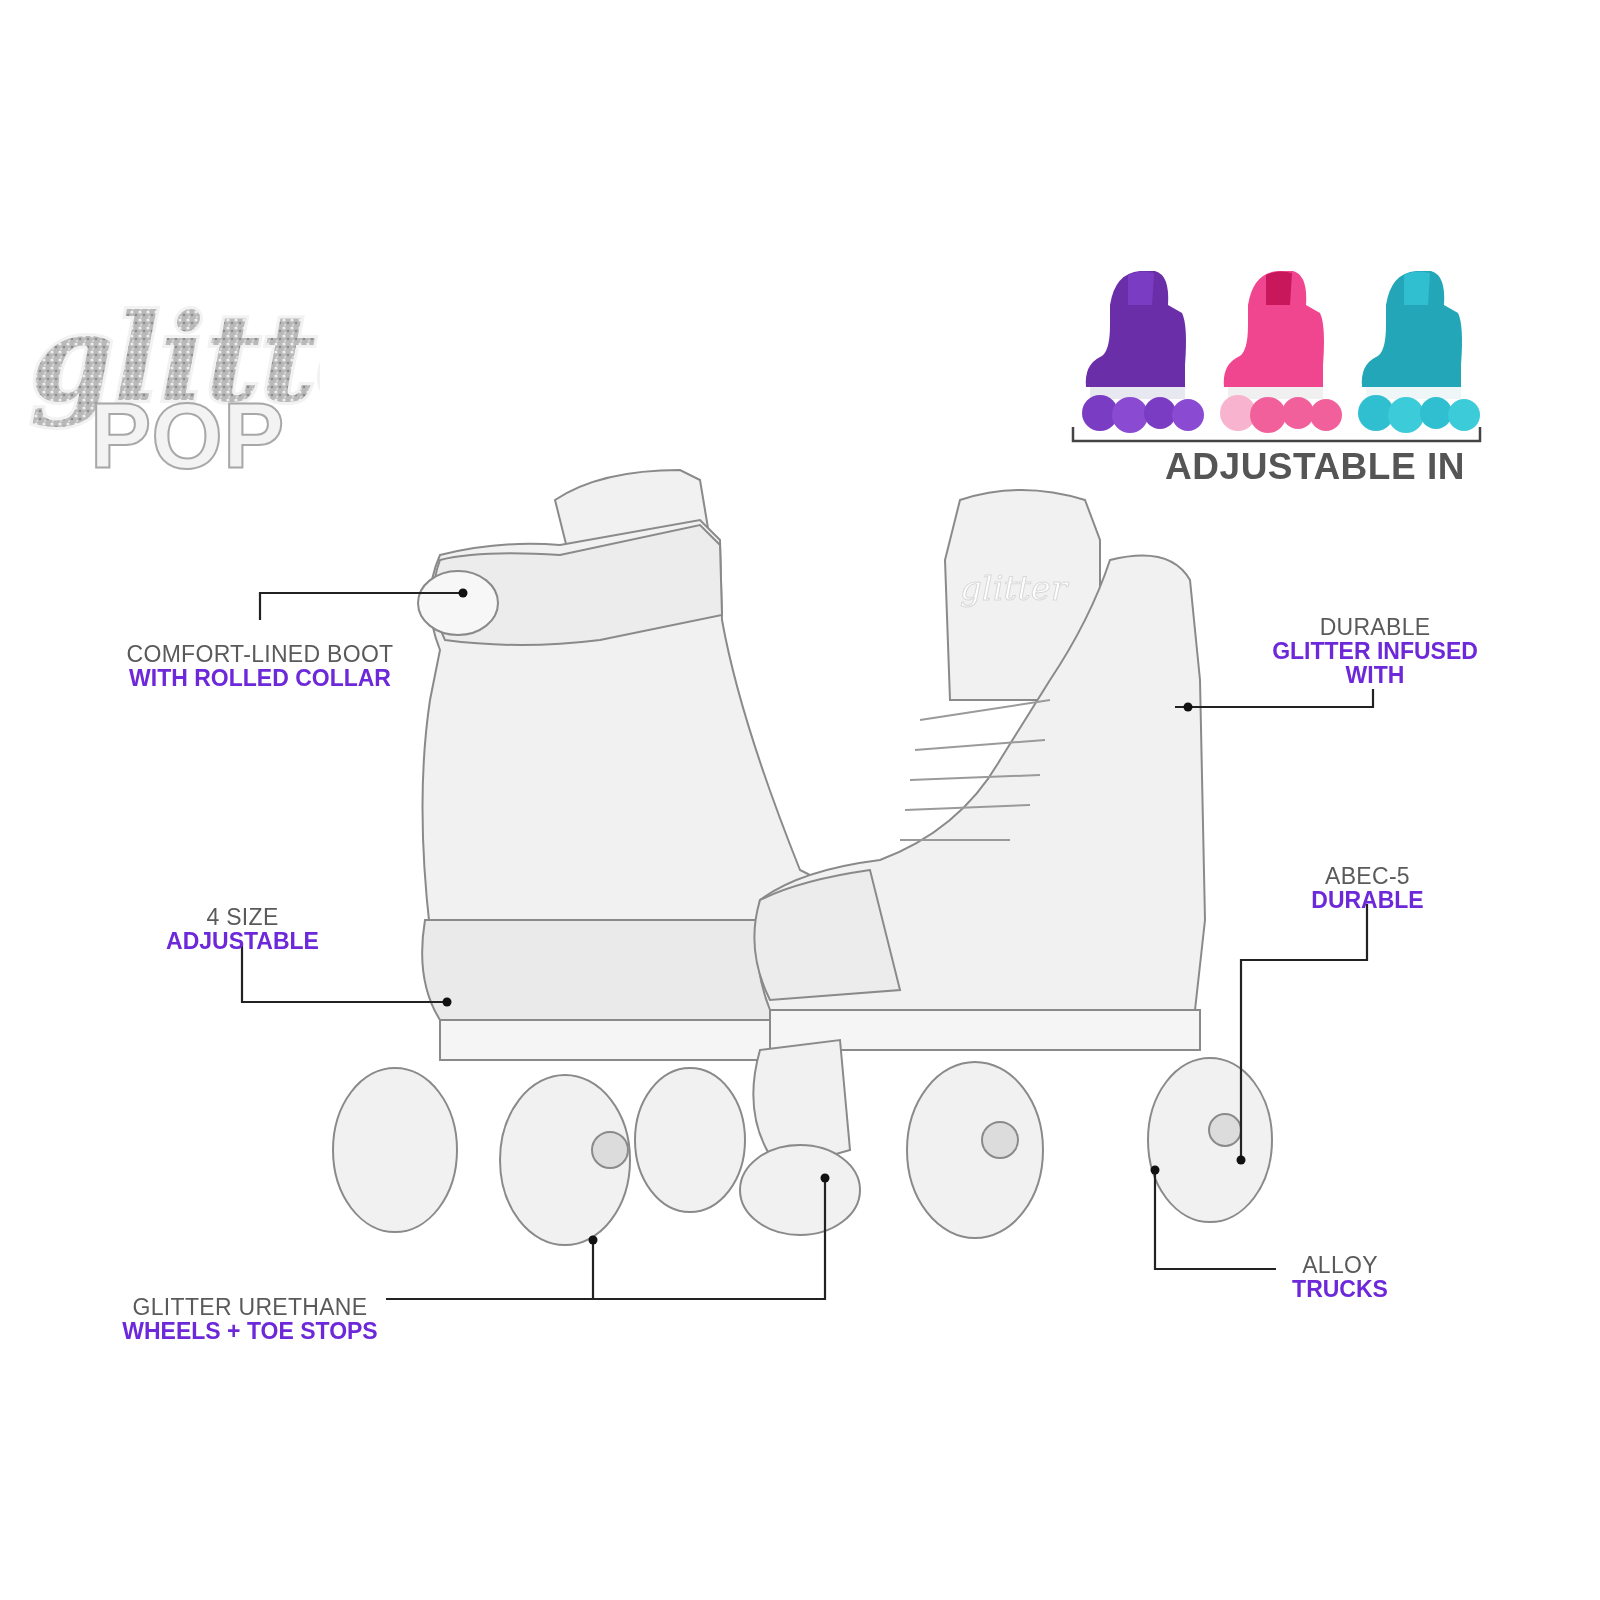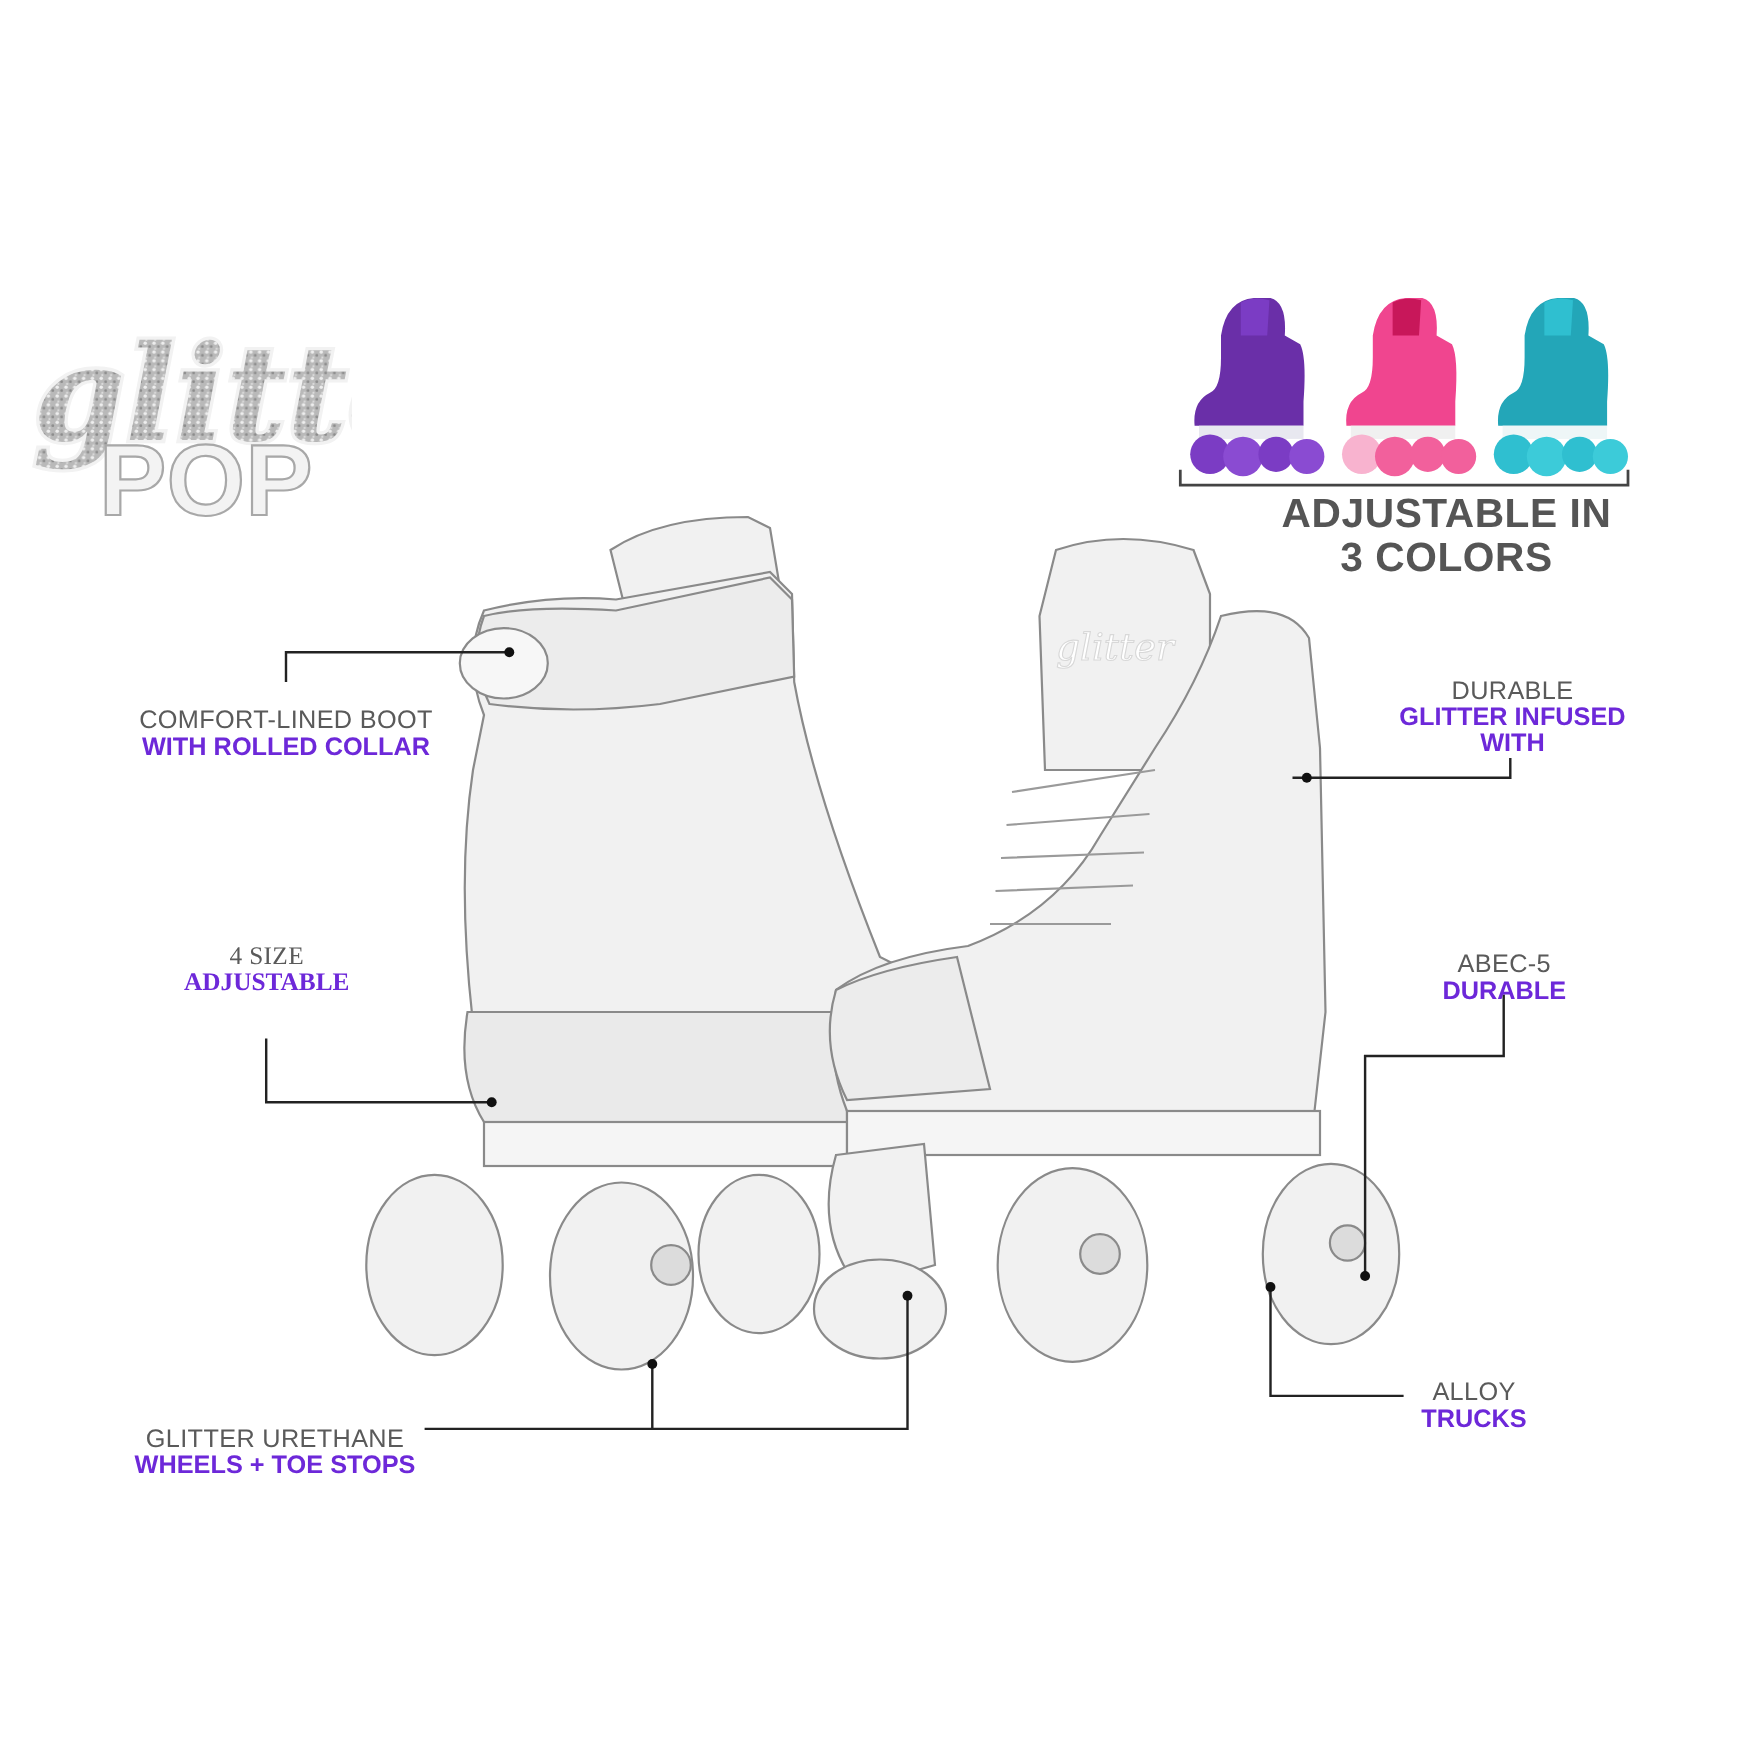--- a/index.html
+++ b/index.html
@@ -58,21 +58,20 @@
       <circle cx="30" cy="148" r="18" fill="#2fbfd0"></circle>
         <circle cx="60" cy="150" r="18" fill="#3ccbd9"></circle>
       <circle cx="90" cy="148" r="16" fill="#2fbfd0"></circle>
         <circle cx="118" cy="150" r="16" fill="#3ccbd9"></circle>
     </g>
     <path d="M3 162 L3 176 L410 176 L410 162" fill="none" stroke="#444" stroke-width="2.5"></path>
   </svg>
 </div>
 <div class="avail-title">
   <div>ADJUSTABLE IN</div>
-  <div>3 COLORS</div>
 </div>
 
 <svg class="full" width="1600" height="1600" viewBox="0 0 1600 1600">
   <g fill="#f1f1f1" stroke="#8a8a8a" stroke-width="2">
 
     <path d="M555 500 Q600 470 680 470 L700 480 L710 540 L700 560 L570 560 Z"></path>
     <path d="M440 555 Q500 540 560 545 L700 520 L720 540 L722 620 Q740 720 800 870 L820 880 L770 930 L470 930 L430 930 Q415 800 430 700 L440 650 Q420 600 440 555 Z"></path>
     <path d="M440 560 Q480 550 560 555 L700 525 L720 545 L722 615 L600 640 Q520 650 445 640 Q425 600 440 560 Z" fill="#ececec"></path>
     <ellipse cx="458" cy="603" rx="40" ry="32" fill="#f7f7f7"></ellipse>
     <path d="M425 920 L770 920 L770 1020 L440 1020 Q415 980 425 920 Z" fill="#eaeaea"></path>
@@ -117,21 +116,21 @@
 
 <div class="label" style="left:115px;top:642px;width:290px;">
   <div class="l1">COMFORT-LINED BOOT</div>
   <div class="l2">WITH ROLLED COLLAR</div>
 </div>
 <div class="label" style="left:1265px;top:615px;width:220px;">
   <div class="l1">DURABLE</div>
   <div class="l2">GLITTER INFUSED</div>
   <div class="l2">WITH</div>
 </div>
-<div class="label" style="left:160px;top:857px;width:165px;font-family:Liberation Serif, serif;">
+<div class="label" style="left:160px;top:905px;width:165px;">
   <div class="l1">4 SIZE</div>
   <div class="l2">ADJUSTABLE</div>
 </div>
 <div class="label" style="left:1300px;top:864px;width:135px;">
   <div class="l1">ABEC-5</div>
   <div class="l2">DURABLE</div>
 </div>
 <div class="label" style="left:115px;top:1262px;width:270px;margin-top:33px;">
   <div class="l1">GLITTER URETHANE</div>
   <div class="l2">WHEELS + TOE STOPS</div>

